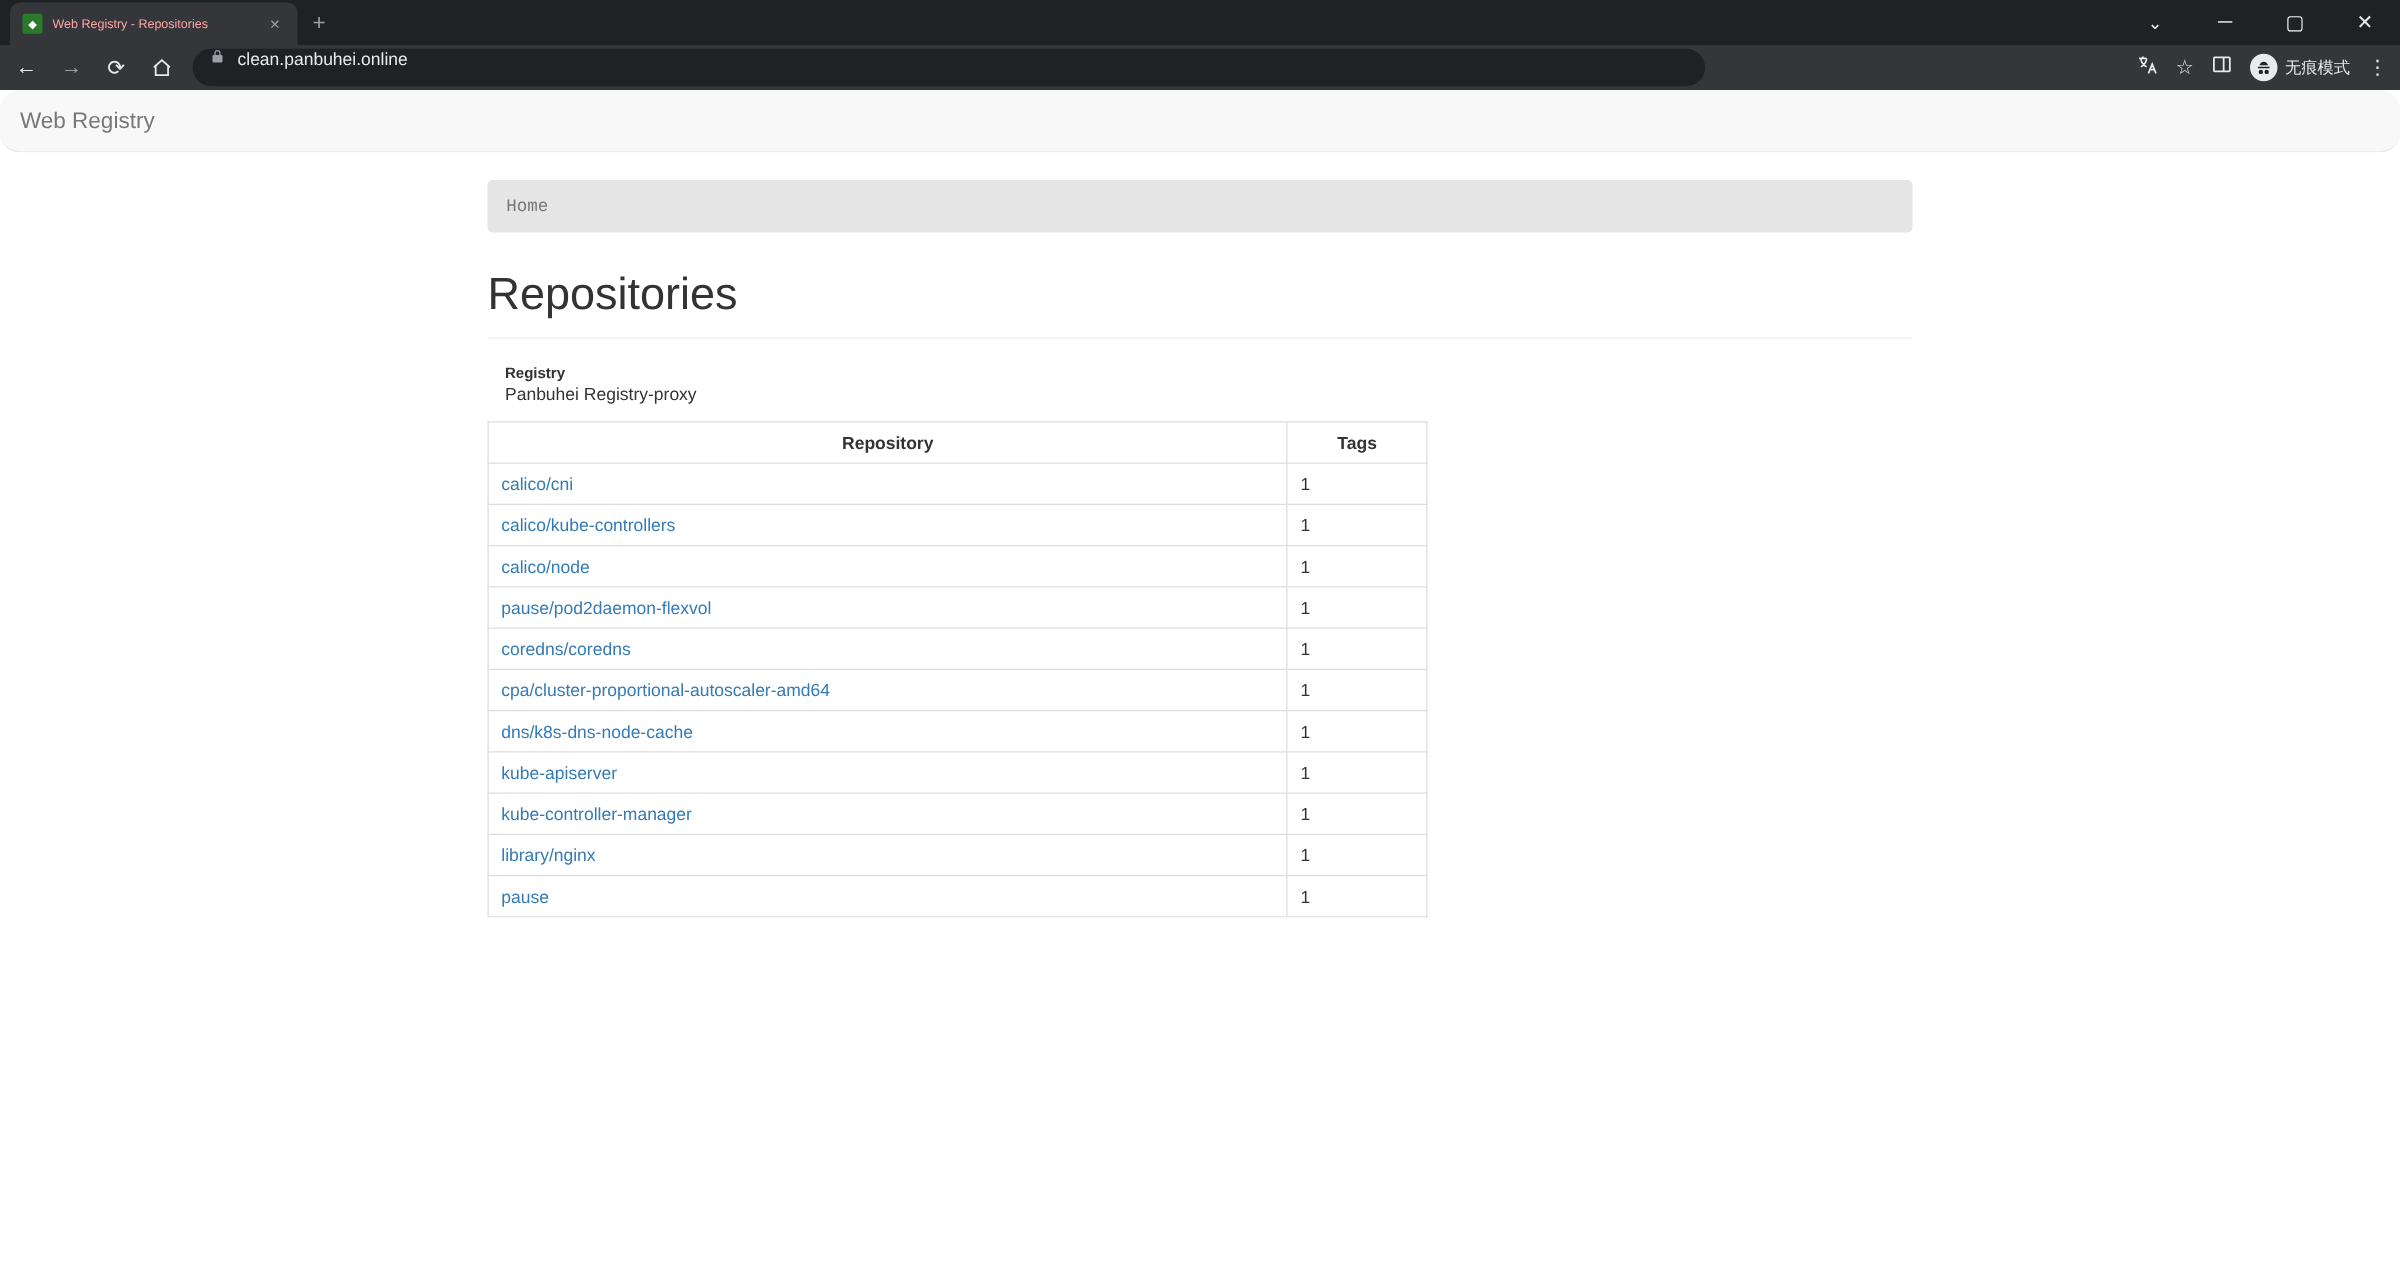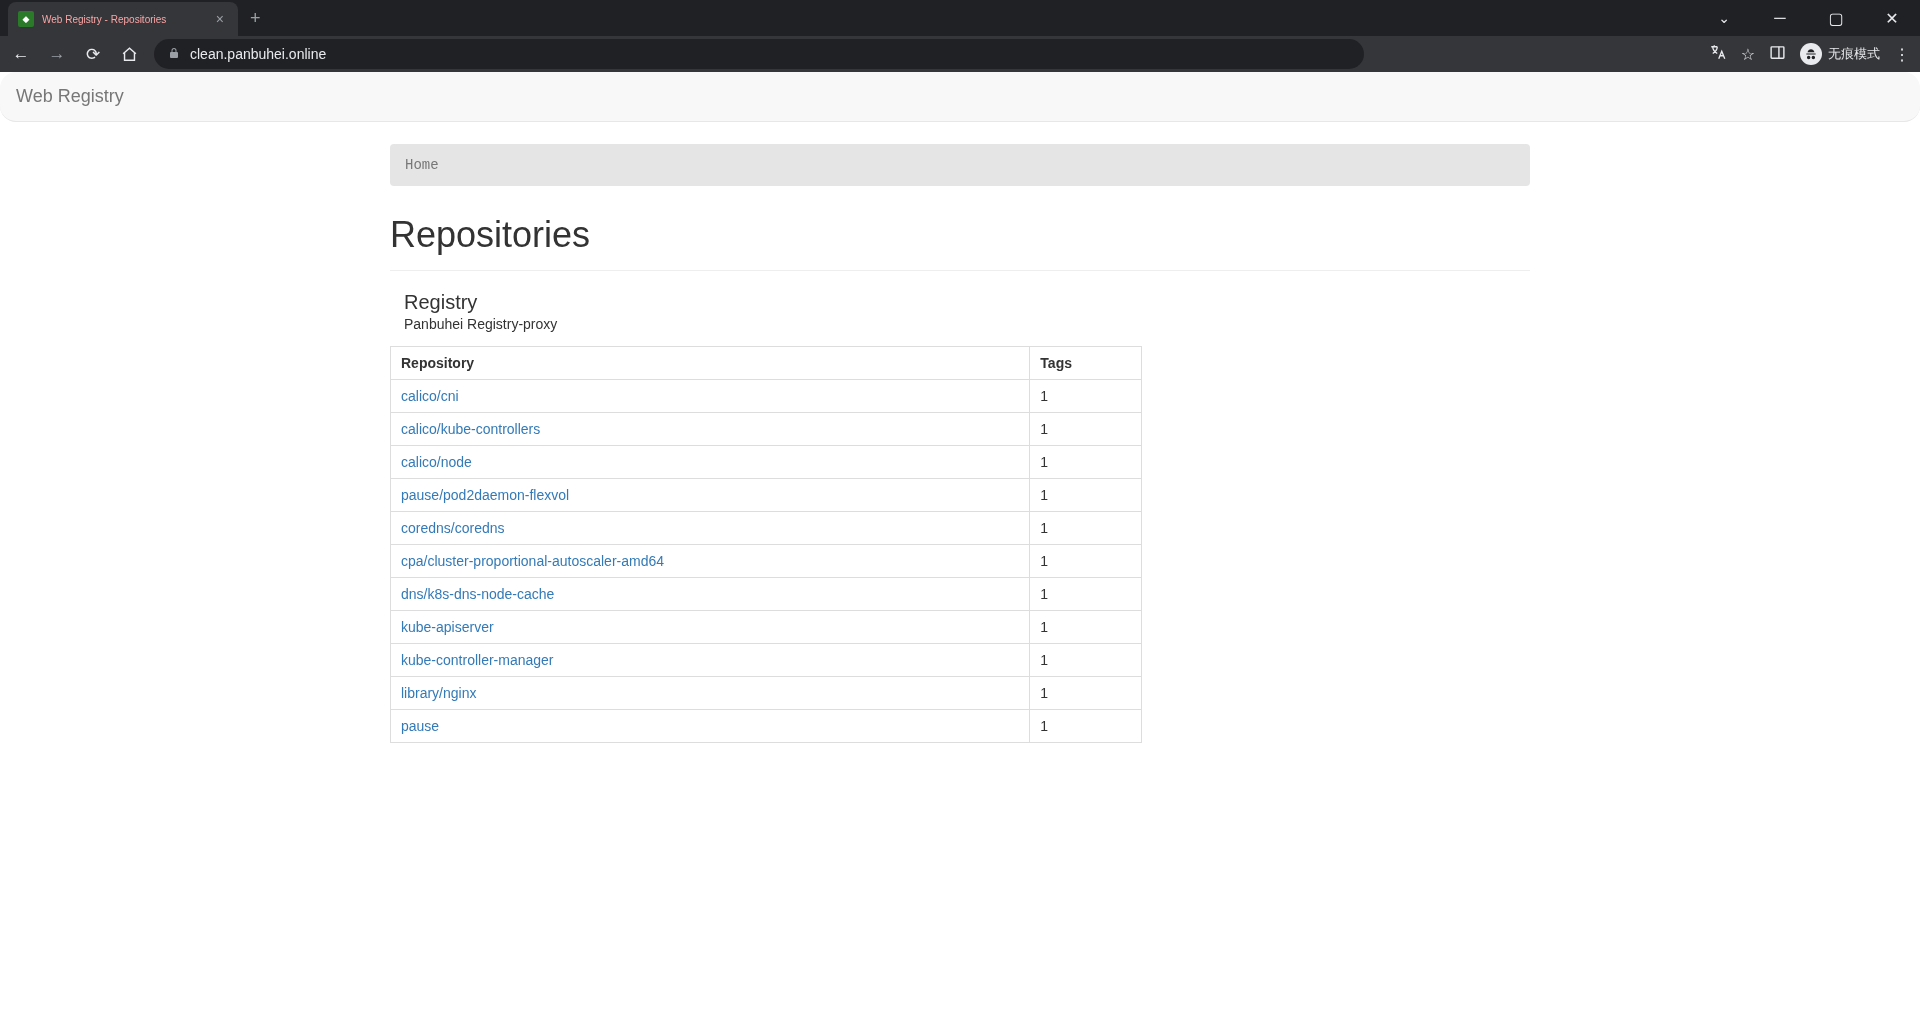--- a/index.html
+++ b/index.html
@@ -13,45 +13,45 @@
     .tab-title { font-size: 10px; color: #fca5a5; flex: 1; white-space: nowrap; overflow: hidden; }
     .tab-close { font-size: 14px; color: #9aa0a6; cursor: pointer; padding: 2px 4px; }
     .new-tab { font-size: 18px; color: #9aa0a6; padding: 0 12px; cursor: pointer; }
     .window-controls { margin-left: auto; display: flex; gap: 12px; padding-right: 6px; align-items: center; }
     .window-controls span { width: 44px; height: 30px; display:flex; align-items:center; justify-content:center; color: #e8eaed; cursor: pointer; }
     .win-caret { font-size: 14px; color: #9aa0a6; }
 
     .nav-bar { display: flex; align-items: center; height: 36px; background: #35363a; padding: 0 10px; gap: 14px; }
     .nav-icon { color: #9aa0a6; font-size: 17px; cursor: pointer; display: flex; align-items: center; justify-content: center; width: 22px; height: 22px; }
     .nav-icon.active { color: #e8eaed; }
-    .address-bar { flex: 1; background: #202124; border-radius: 18px; height: 30px; display: flex; align-items: center; padding: 0 14px; gap: 10px; max-width: 1210px; }
+    .address-bar { flex: 1; background: #202124; border-radius: 18px; height: 30px; display: flex; align-items: flex-start; padding: 0 14px; gap: 10px; max-width: 1210px; }
     .lock-icon { color: #9aa0a6; font-size: 12px; }
     .url-text { color: #e8eaed; font-size: 14px; }
     .right-icons { display: flex; align-items: center; gap: 14px; margin-left: auto; }
     .right-icons .ic { color: #e8eaed; font-size: 16px; cursor: pointer; }
     .incognito-badge { display: flex; align-items: center; gap: 6px; color: #e8eaed; font-size: 13px; }
     .incog-circle { width: 22px; height: 22px; background: #e8eaed; border-radius: 50%; display:flex; align-items:center; justify-content:center; font-size: 13px; color:#202124;}
 
     
     .page-header { background: #f8f8f8; border-bottom: 1px solid #e7e7e7; padding: 14px 16px; border-radius: 16px; }
     .brand { color: #777; font-size: 18px; }
 
     .container { max-width: 1170px; margin: 0 auto; padding: 0 15px; }
     .breadcrumb { background: #e5e5e5; border-radius: 4px; padding: 12px 15px; margin-top: 22px; font-family: Liberation Mono, monospace; }
     .breadcrumb a { color: #777; text-decoration: none; font-size: 14px; }
 
     h1.page-title { font-size: 36px; font-weight: 500; color: #333; margin-top: 28px; padding-bottom: 14px; border-bottom: 1px solid #eee; }
 
     .registry-block { margin-top: 20px; margin-bottom: 14px; padding-left: 14px;}
-    .registry-label { font-weight: 400; font-size: 20px; color: #333; }
+    .registry-label { font-weight: 700; font-size: 12px; color: #333; }
     .registry-value { font-size: 14px; color: #333; margin-top: 2px; }
 
     table.repo-table { width: 752px; border-collapse: collapse; margin-top: 6px; }
     table.repo-table th, table.repo-table td { border: 1px solid #ddd; padding: 8px 10px; text-align: left; font-size: 14px; }
-    table.repo-table th { font-weight: 700; color: #333; }
+    table.repo-table th { font-weight: 700; color: #333; text-align: center; }
     table.repo-table th.col-repo { width: 630px; }
     table.repo-table th.col-tags { width: 110px; }
     table.repo-table td a { color: #337ab7; text-decoration: none; }
     table.repo-table td.tags-cell { color: #333; }
   </style>
 </head>
 <body>
 
 <div class="browser-chrome">
   <div class="tab-bar">

